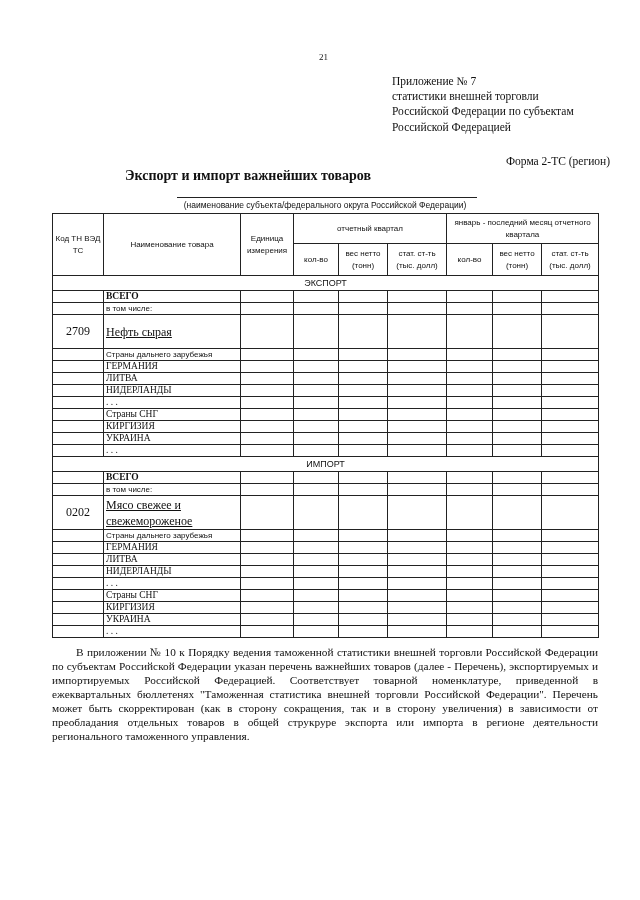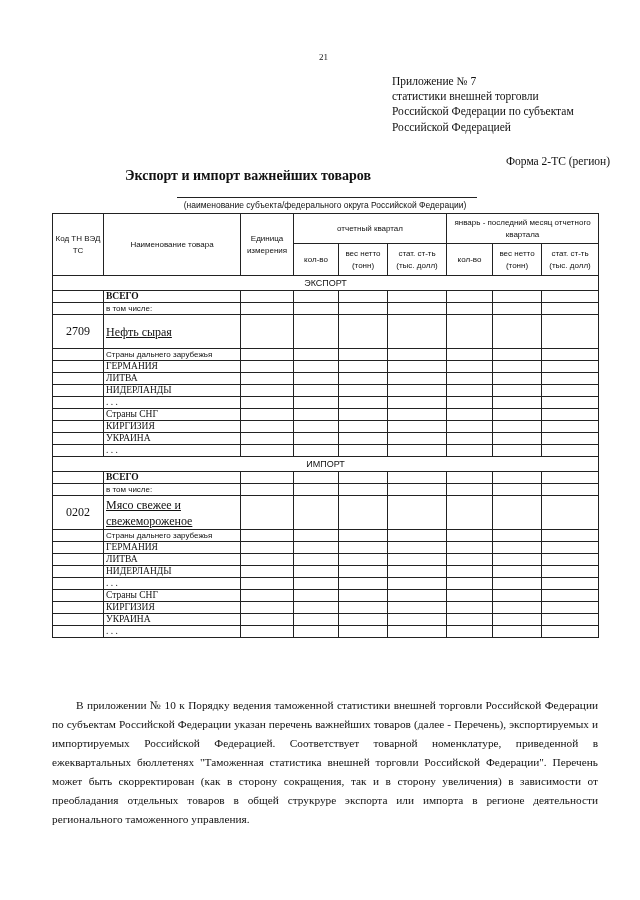--- a/index.html
+++ b/index.html
@@ -19,21 +19,21 @@
   .h2 { height: 32px; }
   .section td { text-align: center; font-family: Liberation Sans, sans-serif; font-size: 9px; height: 14px; }
   tr.r td { height: 11px; font-size: 9.5px; line-height: 11px; }
   tr.r td.name { font-size: 9.5px; }
   tr.r td.name.bold { font-weight: bold; }
   tr.r td.name.small { font-size: 8px; font-family: "Liberation Sans", sans-serif; }
   tr.big td { height: 33px; margin-top: 29px; }
   tr.big td.code { text-align: center; font-size: 12px; }
   tr.big td.name { font-size: 12px; line-height: 16px; white-space: normal; text-decoration: underline; }
 
-  .para { position: absolute; left: 52px; top: 696px; width: 546px; font-size: 11.3px; line-height: 19px; text-align: justify; }
+  .para { position: absolute; left: 52px; top: 645px; width: 546px; font-size: 11.3px; line-height: 14px; text-align: justify; }
   .para p { margin: 0; text-indent: 24px; }
 </style>
 </head>
 <body>
 
 <div class="pagenum">21</div>
 
 <div class="annex">
   <div>Приложение № 7</div>
   <div>статистики внешней торговли</div>

